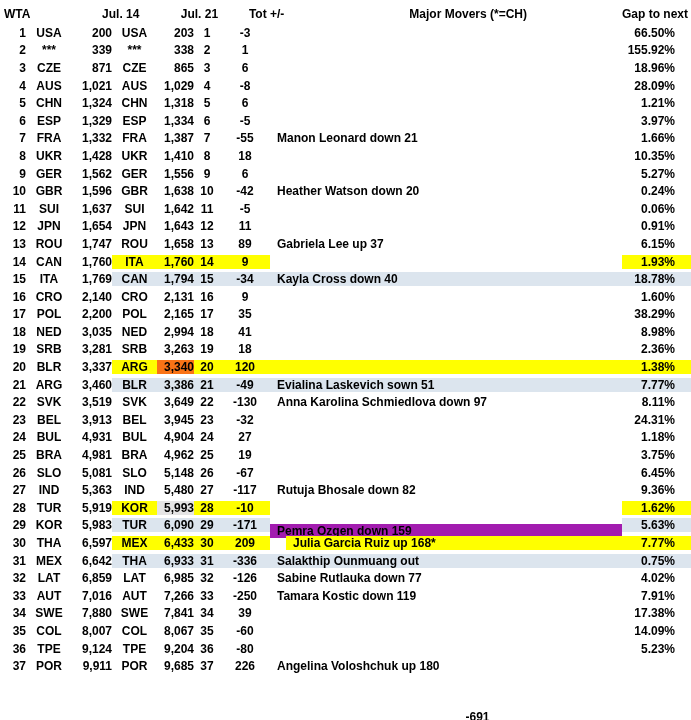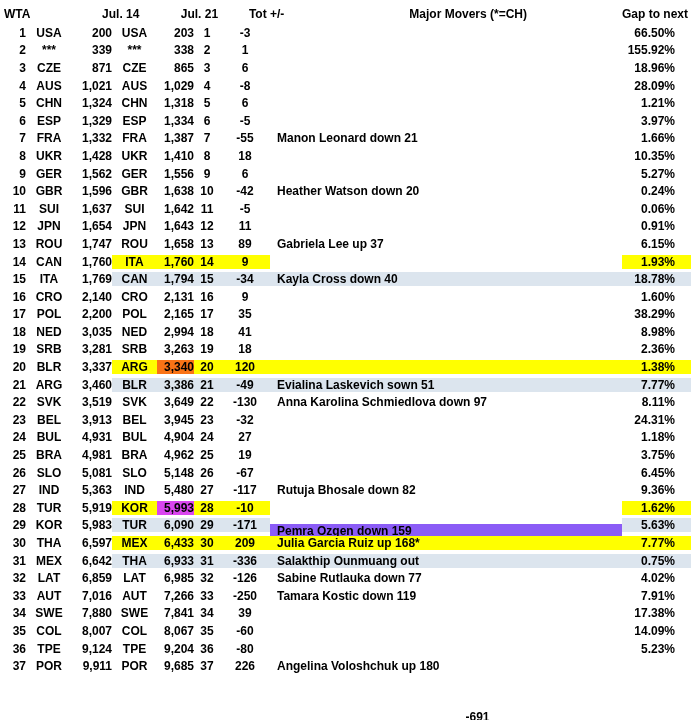--- a/index.html
+++ b/index.html
@@ -350,46 +350,46 @@
     <div class="cell c-r21 hl">27</div>
     <div class="cell c-tot hl">-117</div>
     <div class="cell c-mov hl">Rutuja Bhosale down 82</div>
     <div class="cell c-gap hl">9.36%</div>
   </div>
       <div class="row">
     <div class="cell c-rank">28</div>
     <div class="cell c-c14">TUR</div>
     <div class="cell c-v14">5,919</div>
     <div class="cell c-c21 hl" style="background-color: rgb(255, 255, 0);">KOR</div>
-    <div class="cell c-v21 hl" style="background-color: #d946ef;">5,993</div>
+    <div class="cell c-v21 hl" style="background-color: #e5e5e5;">5,993</div>
     <div class="cell c-r21 hl" style="background-color: rgb(255, 255, 0);">28</div>
     <div class="cell c-tot hl" style="background-color: rgb(255, 255, 0);">-10</div>
     <div class="cell c-mov hl" style="background-color: rgb(255, 255, 0);"></div>
     <div class="cell c-gap hl" style="background-color: rgb(255, 255, 0);">1.62%</div>
   </div>
       <div class="row">
     <div class="cell c-rank">29</div>
     <div class="cell c-c14">KOR</div>
     <div class="cell c-v14">5,983</div>
     <div class="cell c-c21 hl" style="background-color: rgb(220, 229, 238);">TUR</div>
     <div class="cell c-v21 hl" style="background-color: rgb(220, 229, 238);">6,090</div>
     <div class="cell c-r21 hl" style="background-color: rgb(220, 229, 238);">29</div>
     <div class="cell c-tot hl" style="background-color: rgb(220, 229, 238);">-171</div>
-    <div class="cell c-mov hl" style="background-color: #8b5cf6; margin-top: 11px;">Pemra Ozgen down 159</div>
+    <div class="cell c-mov hl" style="background-color: #a21caf; margin-top: 11px;">Pemra Ozgen down 159</div>
     <div class="cell c-gap hl" style="background-color: rgb(220, 229, 238);">5.63%</div>
   </div>
       <div class="row">
     <div class="cell c-rank">30</div>
     <div class="cell c-c14">THA</div>
     <div class="cell c-v14">6,597</div>
     <div class="cell c-c21 hl" style="background-color: rgb(255, 255, 0);">MEX</div>
     <div class="cell c-v21 hl" style="background-color: rgb(255, 255, 0);">6,433</div>
     <div class="cell c-r21 hl" style="background-color: rgb(255, 255, 0);">30</div>
     <div class="cell c-tot hl" style="background-color: rgb(255, 255, 0);">209</div>
-    <div class="cell c-mov hl" style="background-color: rgb(255, 255, 0);">Julia Garcia Ruiz up 168*</div>
+    <div class="cell c-mov hl" style="background-color: rgb(255, 255, 0); margin-left: 16px;">Julia Garcia Ruiz up 168*</div>
     <div class="cell c-gap hl" style="background-color: rgb(255, 255, 0);">7.77%</div>
   </div>
       <div class="row">
     <div class="cell c-rank">31</div>
     <div class="cell c-c14">MEX</div>
     <div class="cell c-v14">6,642</div>
     <div class="cell c-c21 hl" style="background-color: rgb(220, 229, 238);">THA</div>
     <div class="cell c-v21 hl" style="background-color: rgb(220, 229, 238);">6,933</div>
     <div class="cell c-r21 hl" style="background-color: rgb(220, 229, 238);">31</div>
     <div class="cell c-tot hl" style="background-color: rgb(220, 229, 238);">-336</div>

